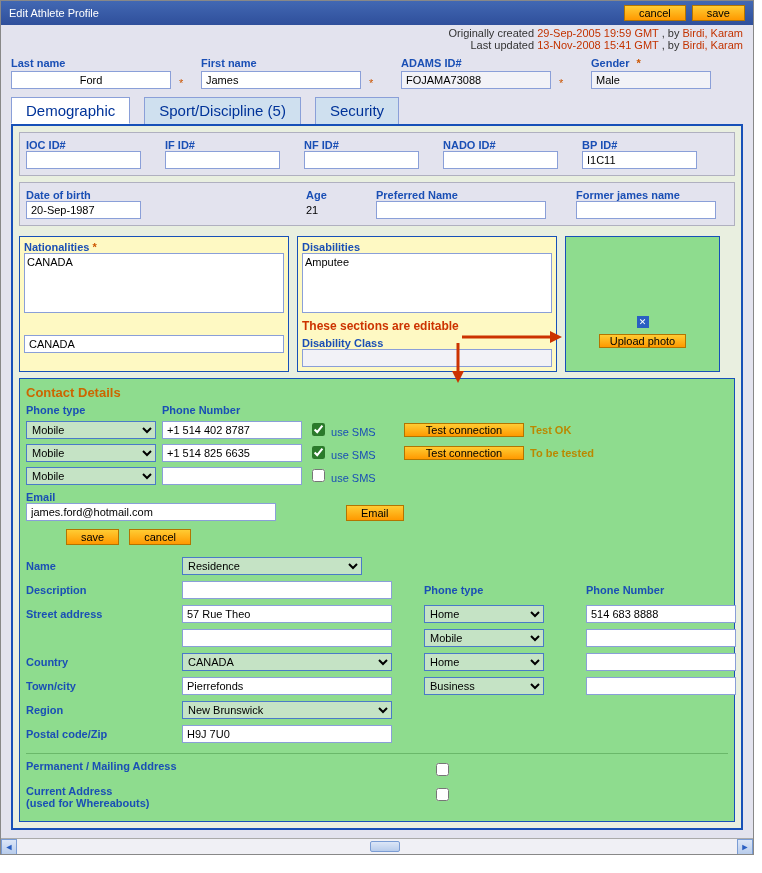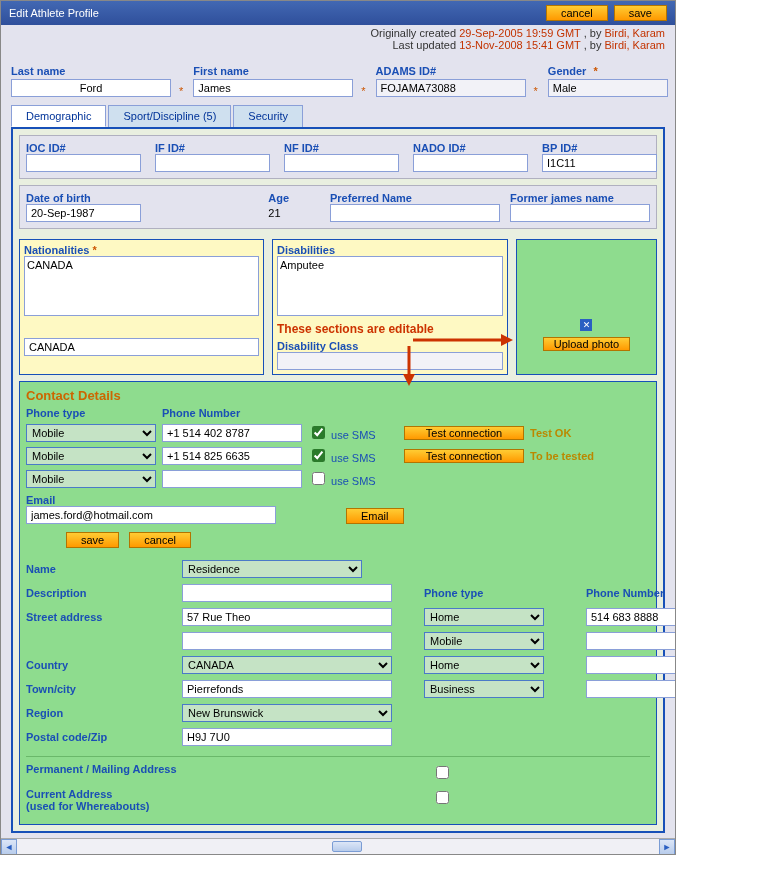--- a/index.html
+++ b/index.html
@@ -1,33 +1,33 @@
 <!DOCTYPE html>
 <html><head>
 <meta charset="utf-8">
 <style>
 * { box-sizing: border-box; font-family: Verdana, Arial, sans-serif; font-size: 11px; }
 body { margin: 0; padding: 0; background: #fff; }
-.window { width: 676px; height: 855px; border: 1px solid #888; background: #e3e3ee; position: relative; overflow: hidden; }
+.window { width: 754px; height: 855px; border: 1px solid #888; background: #e3e3ee; position: relative; overflow: hidden; }
 .titlebar { background: linear-gradient(#4268b3, #2f4f9b); color: #fff; padding: 4px 8px; font-size: 13px; display: flex; align-items: center; }
 .title-text { flex: 1; }
 .top-btns { display: flex; gap: 6px; }
 .orange-btn { background: linear-gradient(#ffcc33, #ff9900); border: 1px solid #b37400; color: #000; padding: 1px 14px; cursor: pointer; font-size: 11px; }
 .orange-btn.small { padding: 0 10px; }
 .meta { text-align: right; padding: 2px 10px 4px; font-size: 10px; color: #333; }
 .meta .red { color: #c33300; }
 .header-row { display: flex; padding: 2px 10px 6px; gap: 10px; }
 .hcol { display: flex; flex-direction: column; }
-.hcol label { color: #1a4fb5; font-weight: bold; font-size: 11px; margin-bottom: 2px; margin-top: 8px; }
+.hcol label { color: #1a4fb5; font-weight: bold; font-size: 11px; margin-bottom: 2px; }
 .hcol .ast { color: #cc5500; margin-left: 4px; }
 .txt { border: 1px solid #8a9fd8; background: #fff; padding: 2px 4px; font-size: 11px; }
 .txt.ro { background: #f2f2f7; }
 .star-after { display: flex; align-items: flex-end; gap: 4px; }
 .tabs { display: flex; margin: 2px 10px 0; }
-.tab { padding: 4px 14px; border: 1px solid #8a9fd8; background: #cfe0ef; color: #003399; cursor: pointer; margin-right: 2px; border-bottom: none; font-size: 11px; }
+.tab { padding: 4px 14px; border: 1px solid #8a9fd8; background: #cfe0ef; color: #003399; cursor: pointer; margin-right: 14px; border-bottom: none; font-size: 15px; }
 .tab.active { background: #fff; border-bottom: 1px solid #fff; position: relative; z-index: 2; }
 .panel { margin: 0 10px 4px; border: 2px solid #1750b8; background: #e9efe0; padding: 6px; }
 .idrow { background: #e3e3ee; border: 1px solid #b0b0c0; padding: 6px; display: flex; gap: 14px; margin-bottom: 6px; }
 .idcol { display: flex; flex-direction: column; }
 .idcol label { color: #1a4fb5; font-weight: bold; font-size: 11px; }
 .idrow2 { background: #e3e3ee; border: 1px solid #b0b0c0; padding: 6px; display: flex; gap: 10px; margin-bottom: 10px; }
 .nat-dis { display: flex; gap: 8px; margin-bottom: 6px; }
 .box { border: 1px solid #1750b8; background: #fef9c3; padding: 4px; }
 .box.green { background: #8edc8e; }
 .box-label { color: #1a4fb5; font-weight: bold; font-size: 11px; }

